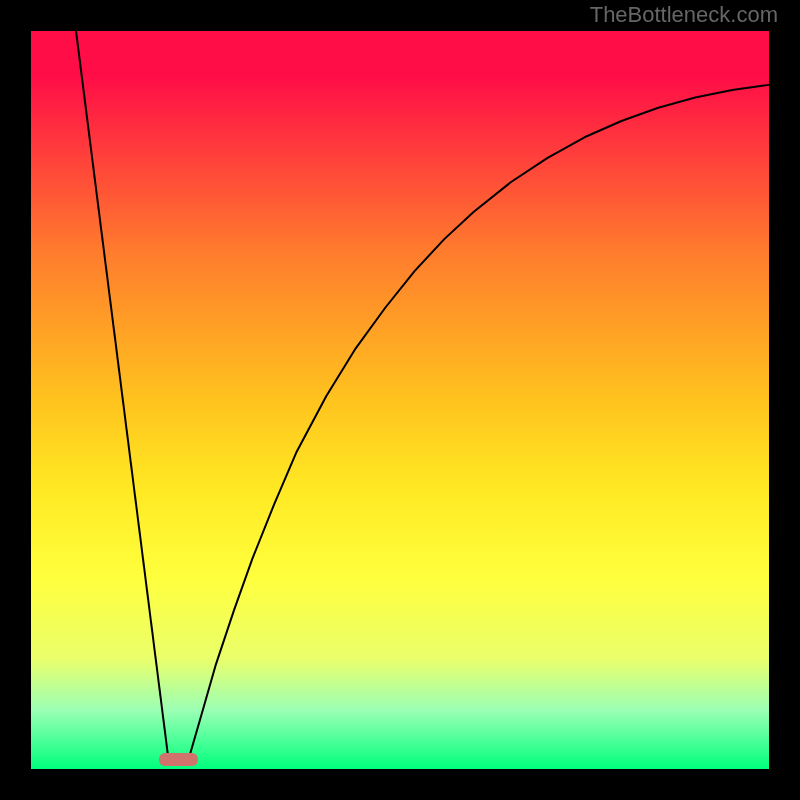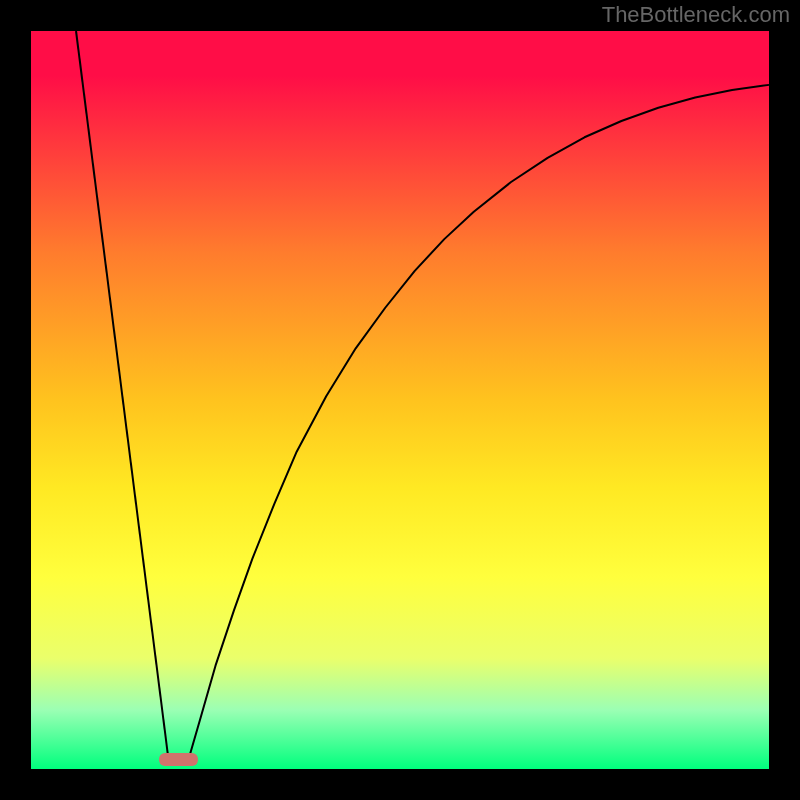--- a/index.html
+++ b/index.html
@@ -13,21 +13,21 @@
   }
   .outer {
     position: relative;
     width: 800px;
     height: 800px;
     background: #000;
   }
   .watermark {
     position: absolute;
     top: 2px;
-    right: 10px;
+    right: 22px;
     font-size: 22px;
     font-weight: 500;
     color: #666;
     user-select: none;
     text-align: right;
   }
   .plot {
     position: absolute;
     left: 31px;
     top: 31px;

